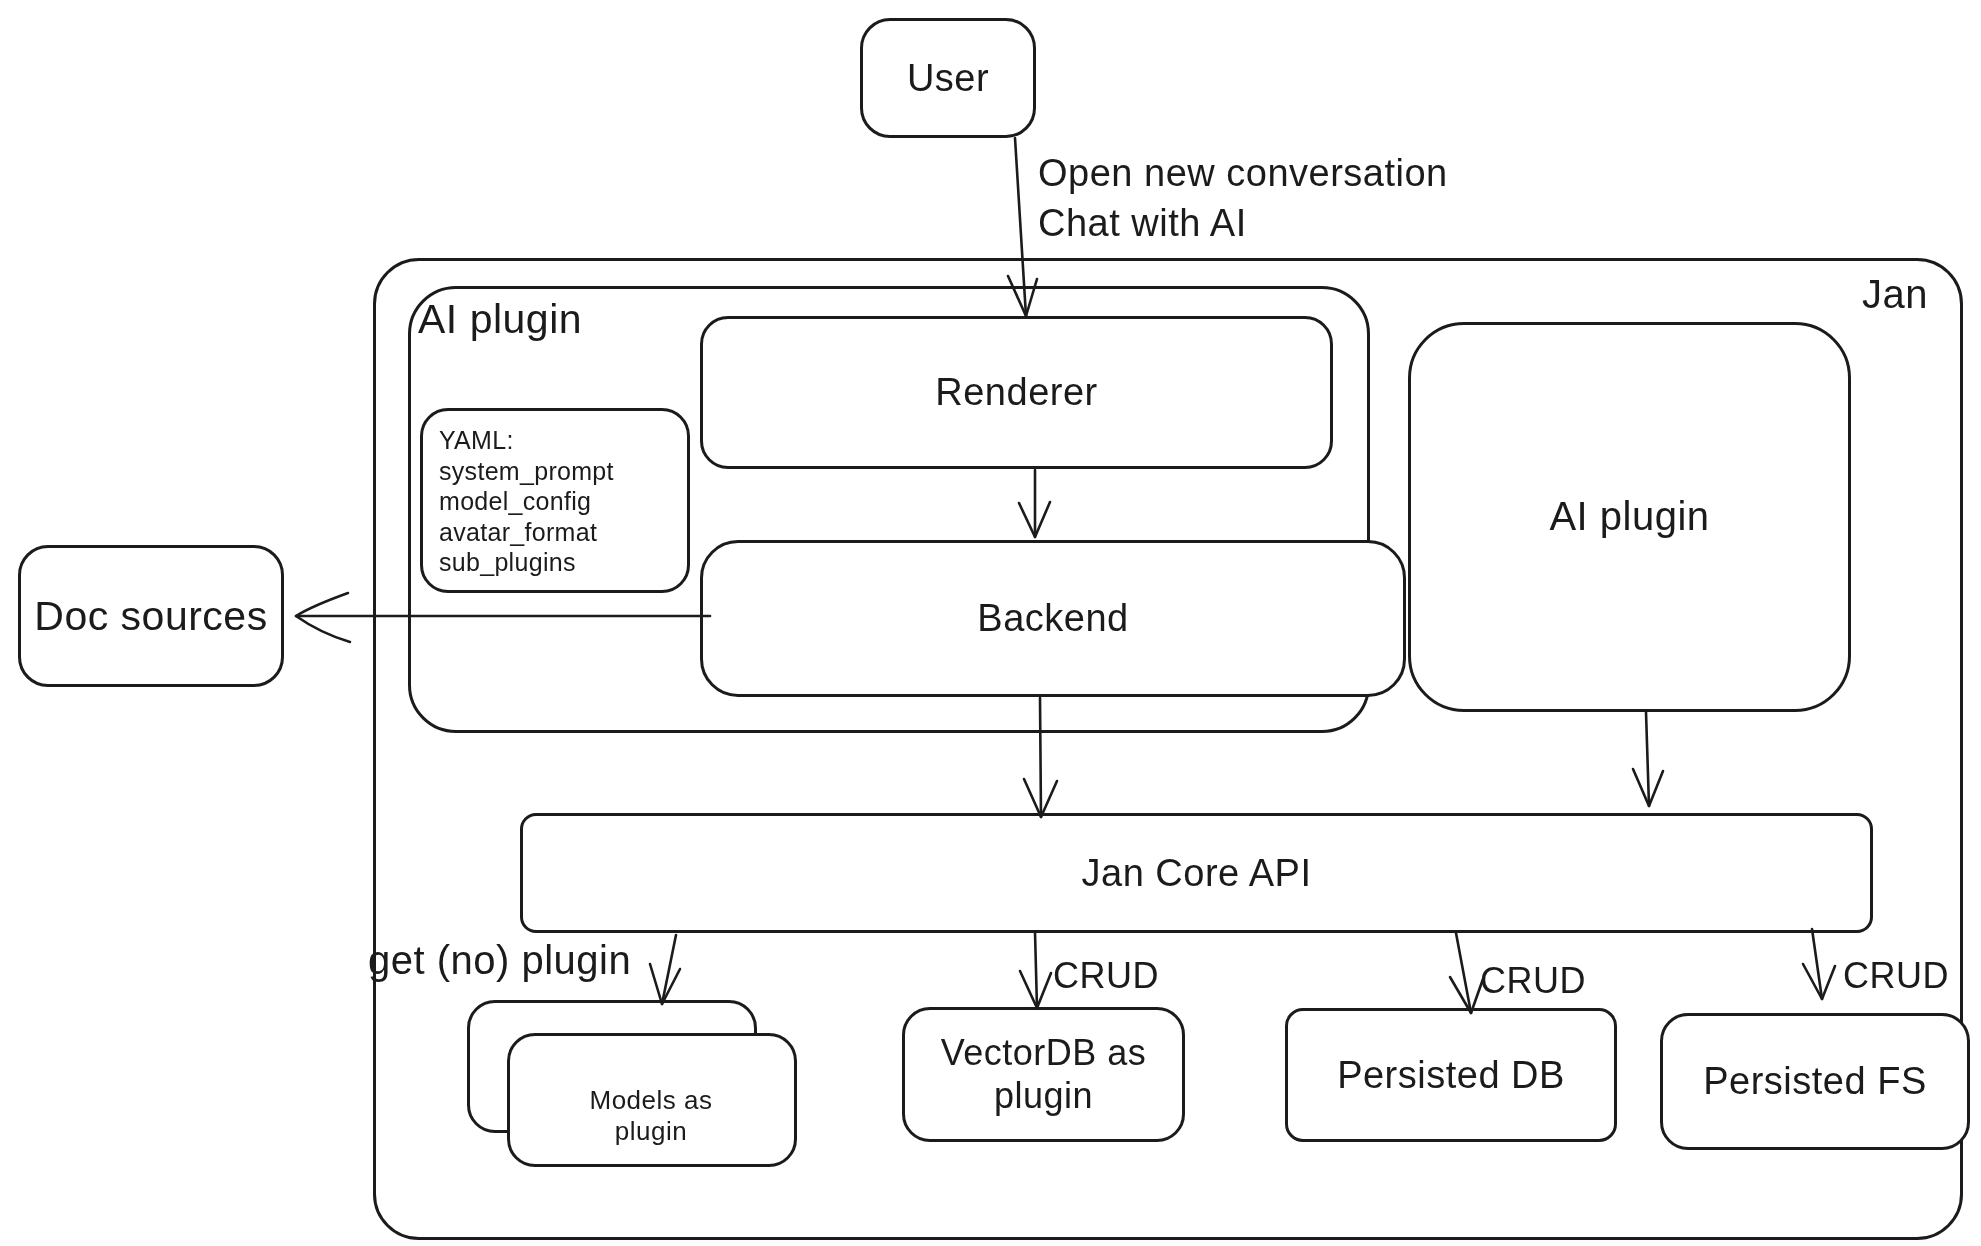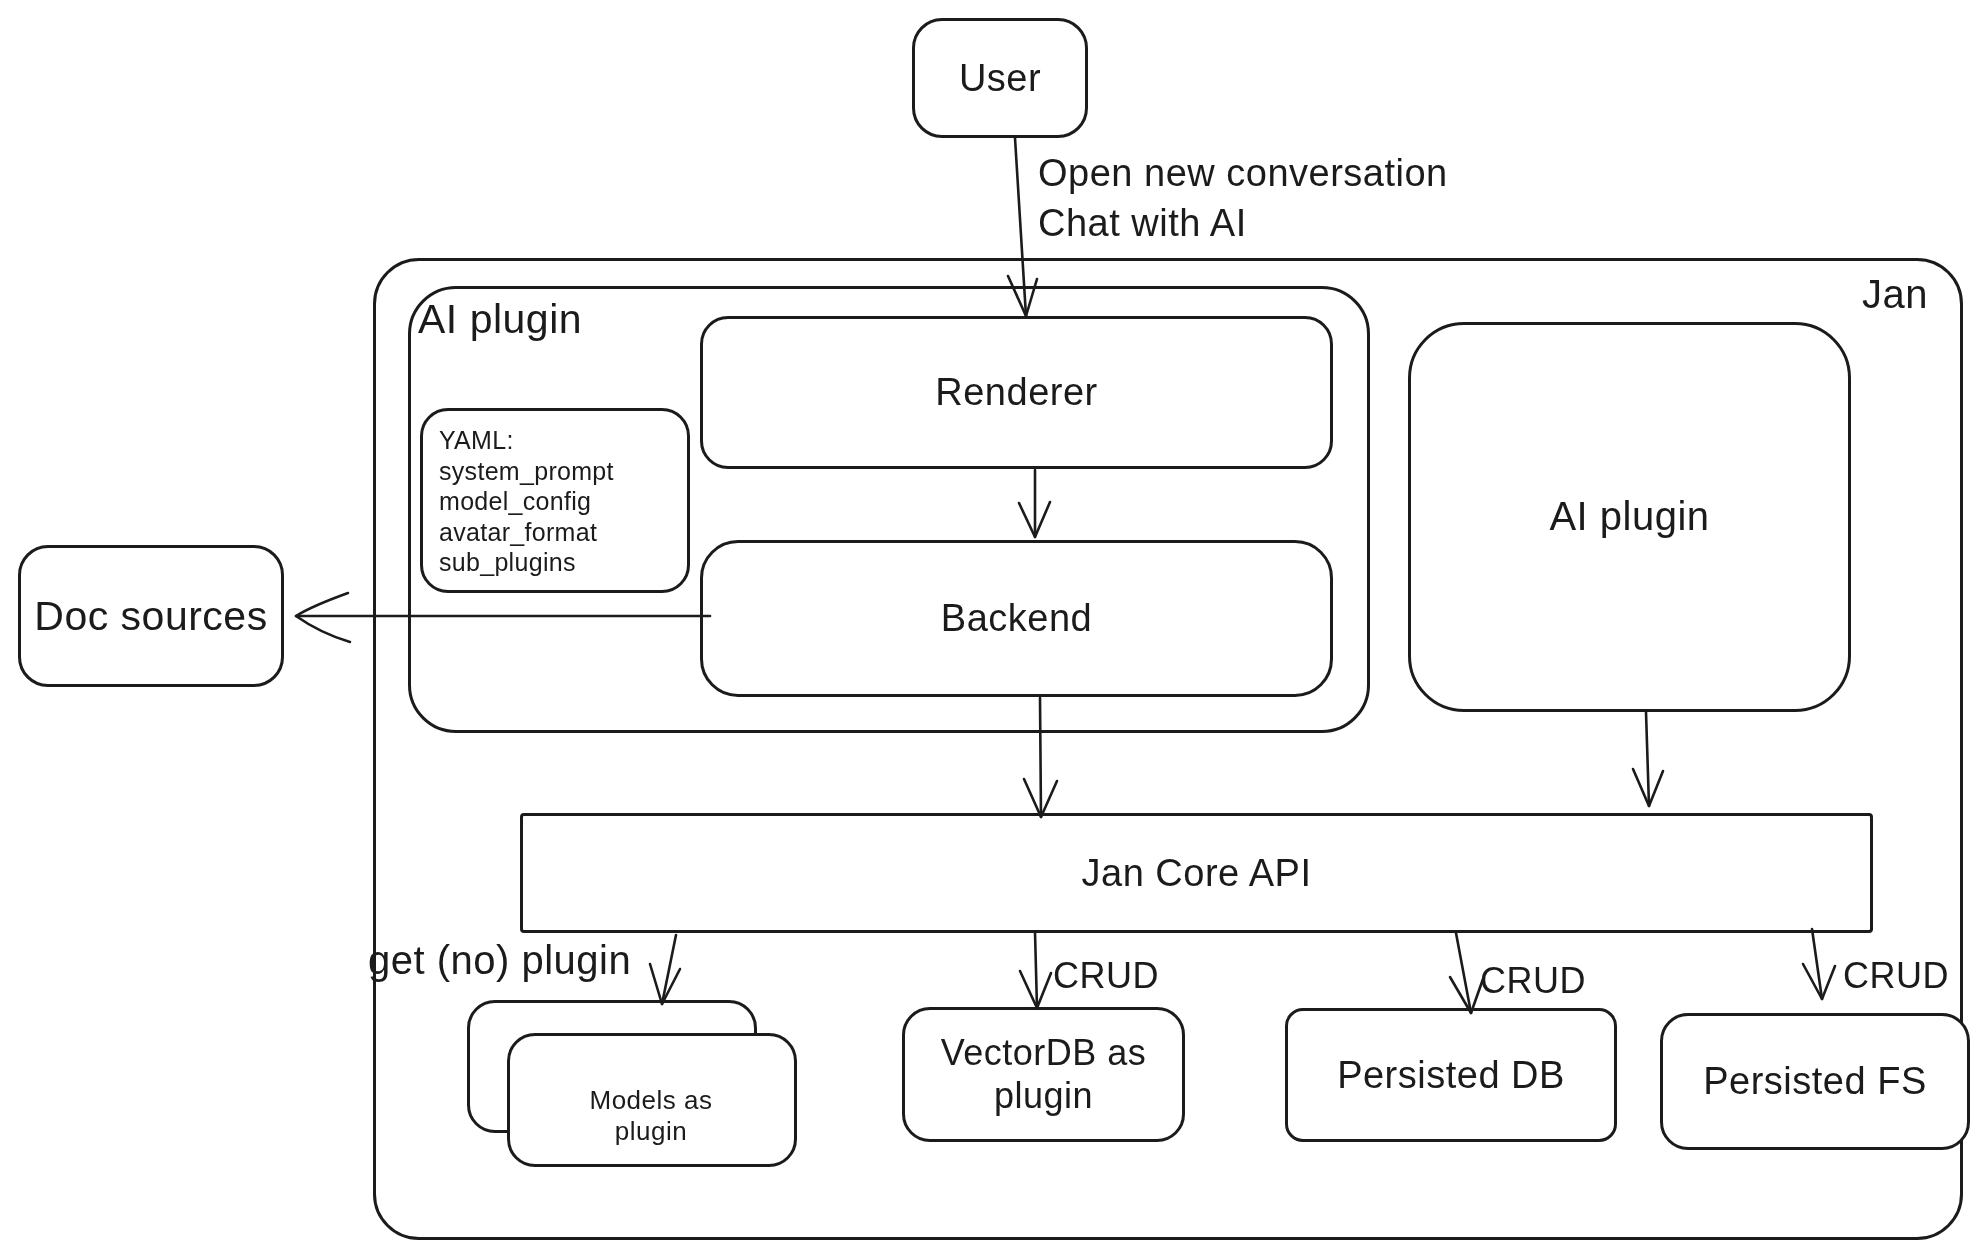--- a/index.html
+++ b/index.html
@@ -41,55 +41,55 @@
     stroke-width:2.6;
     stroke-linecap:round;
     stroke-linejoin:round;
   }
 </style>
 </head>
 <body>
 
 <div class="canvas">
 
-  <div class="box" style="left:912px;top:18px;width:176px;height:120px;border-radius:30px;">
+  <div class="box" style="left:860px;top:18px;width:176px;height:120px;border-radius:30px;">
     <div class="label" style="font-size:38px;">User</div>
   </div>
 
   <div class="box container" style="left:373px;top:258px;width:1590px;height:982px;border-radius:46px;"></div>
   <div class="floating" style="left:1862px;top:272px;font-size:40px;">Jan</div>
 
   <div class="box container" style="left:408px;top:286px;width:962px;height:447px;border-radius:48px;"></div>
   <div class="floating" style="left:418px;top:296px;font-size:41px;">AI plugin</div>
 
   <div class="box" style="left:700px;top:316px;width:633px;height:153px;border-radius:28px;">
     <div class="label" style="font-size:38px;">Renderer</div>
   </div>
 
-  <div class="box" style="left:700px;top:540px;width:633px;height:157px;border-radius:38px;">
+  <div class="box" style="left:700px;top:540px;width:706px;height:157px;border-radius:38px;">
     <div class="label" style="font-size:38px;">Backend</div>
   </div>
 
   <div class="box" style="left:420px;top:408px;width:270px;height:185px;border-radius:28px;align-items:flex-start;justify-content:flex-start;">
     <div class="label" style="font-size:25px;line-height:1.22;text-align:left;padding:14px 0 0 16px;letter-spacing:0.3px;">YAML:
 system_prompt
 model_config
 avatar_format
 sub_plugins</div>
   </div>
 
   <div class="box" style="left:1408px;top:322px;width:443px;height:390px;border-radius:56px;">
     <div class="label" style="font-size:40px;">AI plugin</div>
   </div>
 
   <div class="box" style="left:18px;top:545px;width:266px;height:142px;border-radius:30px;">
     <div class="label" style="font-size:41px;">Doc sources</div>
   </div>
 
-  <div class="box" style="left:520px;top:813px;width:1353px;height:120px;border-radius:4px;">
+  <div class="box" style="left:520px;top:813px;width:1353px;height:120px;border-radius:16px;">
     <div class="label" style="font-size:38px;">Jan Core API</div>
   </div>
 
   <div class="box" style="left:467px;top:1000px;width:290px;height:133px;border-radius:28px;"></div>
   <div class="box" style="left:507px;top:1033px;width:290px;height:134px;border-radius:28px;"></div>
   <div class="floating label" style="left:505px;top:1085px;width:292px;font-size:26px;line-height:1.18;">Models as
 plugin</div>
 
   <div class="box" style="left:902px;top:1007px;width:283px;height:135px;border-radius:28px;justify-content:center;">
     <div class="label" style="font-size:36px;">VectorDB as

